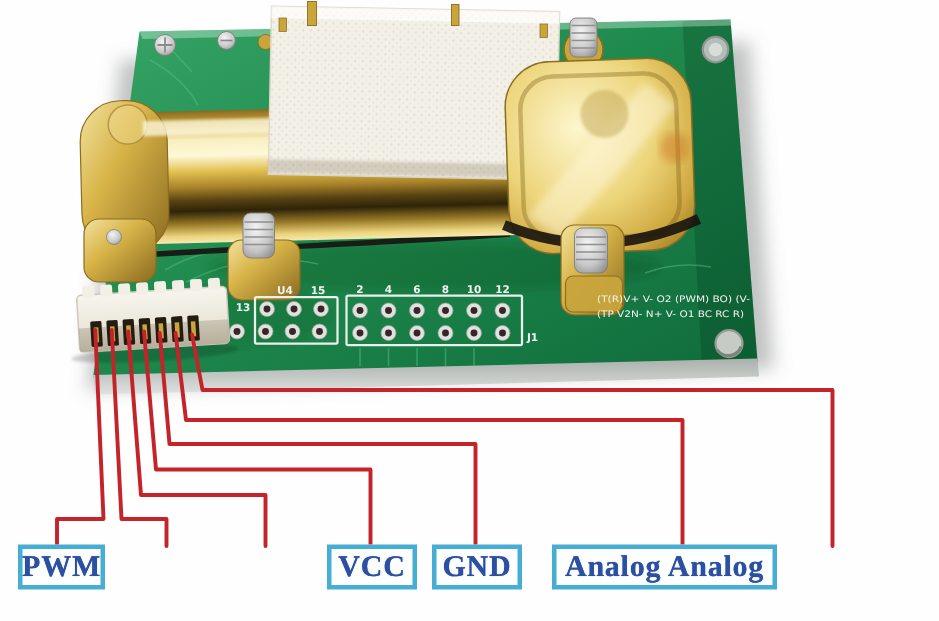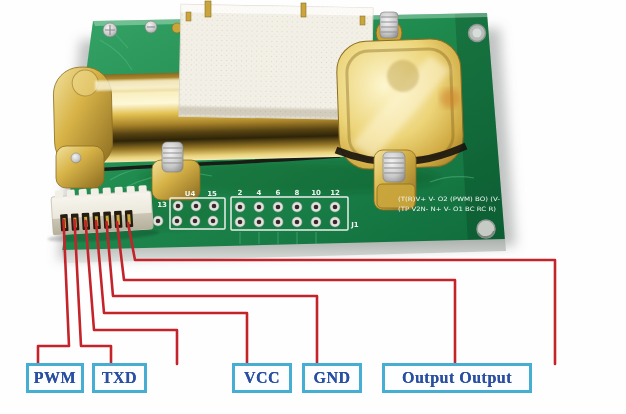--- a/index.html
+++ b/index.html
@@ -1,23 +1,23 @@
 <!DOCTYPE html>
 <html><head>
 <meta charset="utf-8">
 <style>
   html,body{margin:0;padding:0;background:#ffffff;}
   #stage{position:relative;width:626px;height:414px;background:#fefefe;overflow:hidden;
          font-family:"Liberation Sans",sans-serif;}
   #art{position:absolute;left:0;top:0;}
   .pinlabel{position:absolute;top:363px;height:30px;box-sizing:border-box;
     border:3px solid #46aed2;background:#fdfeff;color:#2b50a1;
-    font-family:"Liberation Serif",serif;font-weight:bold;font-size:16px;
+    font-family:"Liberation Serif",serif;font-weight:bold;font-size:20px;
     display:flex;align-items:center;justify-content:center;letter-spacing:.5px;
-    text-shadow:0 0 .5px #2b50a1;margin-left:14px;}
+    text-shadow:0 0 .5px #2b50a1;}
   #lab-pwm{left:12px;width:58px;}
   #lab-txd{left:78px;width:55px;}
   #lab-rxd{left:143px;width:60px;}
   #lab-vcc{left:218px;width:60px;}
   #lab-gnd{left:288px;width:60px;}
   #lab-ao{left:368px;width:150px;}
   #lab-hd{left:533px;width:50px;}
   .silk{font-family:"DejaVu Sans",sans-serif;fill:#f0f5f0;}
 </style>
 </head>
@@ -316,18 +316,17 @@
     <polyline points="74.5,220 81,346 111,346 111,364"></polyline>
     <polyline points="85.5,221 94,330 177,330 177,364"></polyline>
     <polyline points="96,221 104,313 247,313 247,364"></polyline>
     <polyline points="106.5,222 113,296 317,296 317,364"></polyline>
     <polyline points="117,222 124,280 455,280 455,364"></polyline>
     <polyline points="128,223 135,260 555,260 555,364"></polyline>
   </g>
 </svg>
 
 <div class="pinlabel" id="lab-pwm">PWM</div>
-<div class="pinlabel" id="lab-txd">TXD</div>
 <div class="pinlabel" id="lab-gnd">GND</div>
 <div class="pinlabel" id="lab-vcc">VCC</div>
-<div class="pinlabel" id="lab-ao">Output Output</div>
+<div class="pinlabel" id="lab-ao">Analog Analog</div>
 
 </div>
 
 </body></html>

